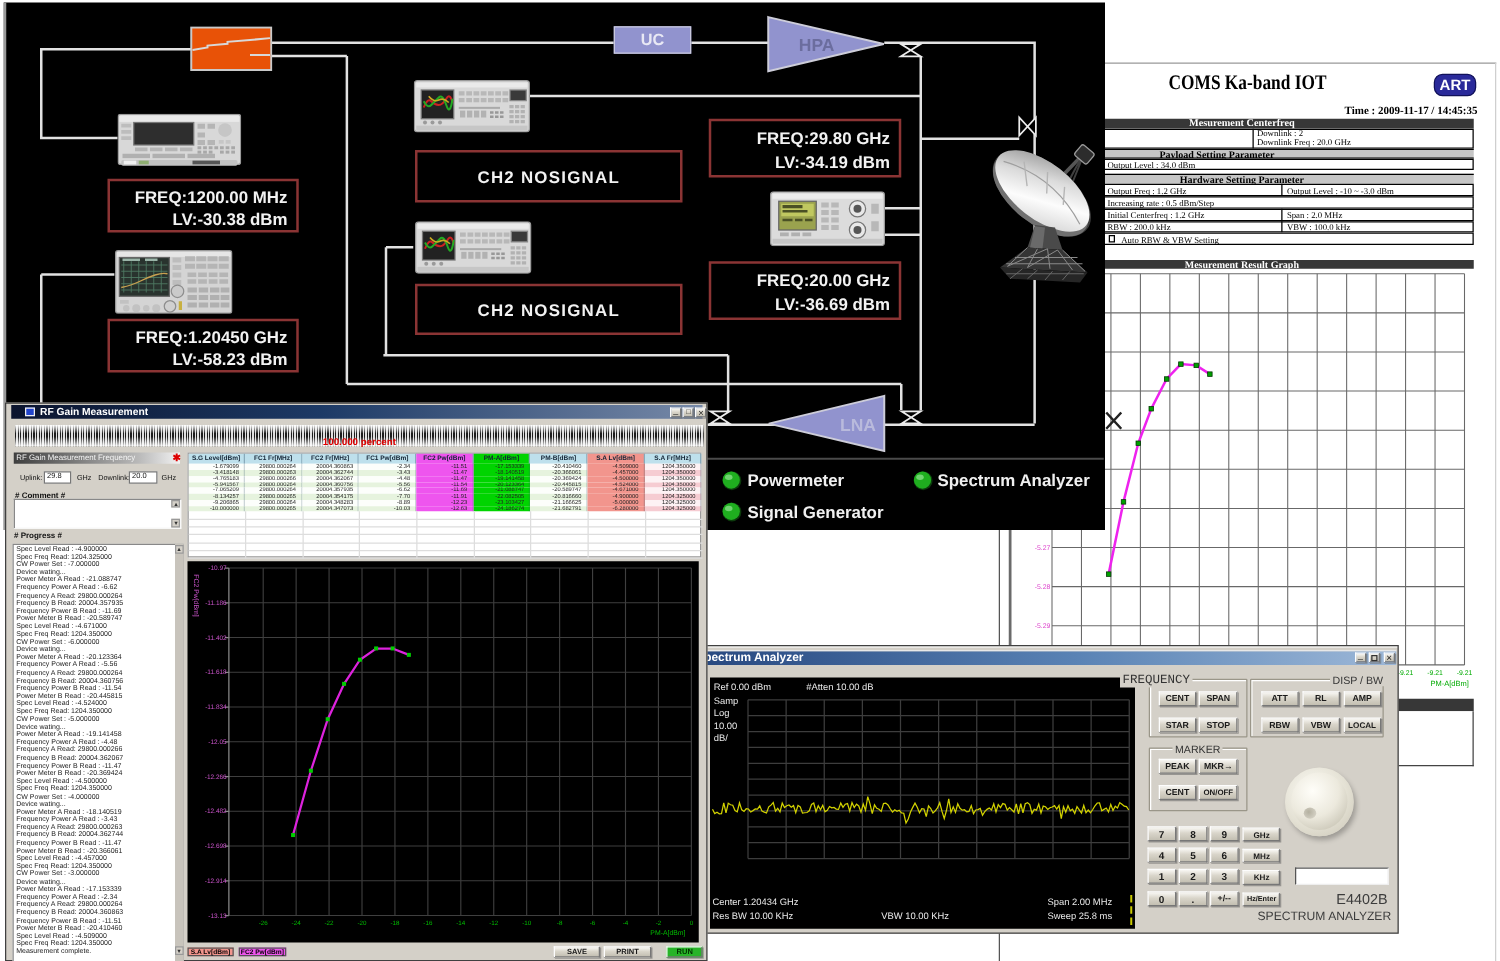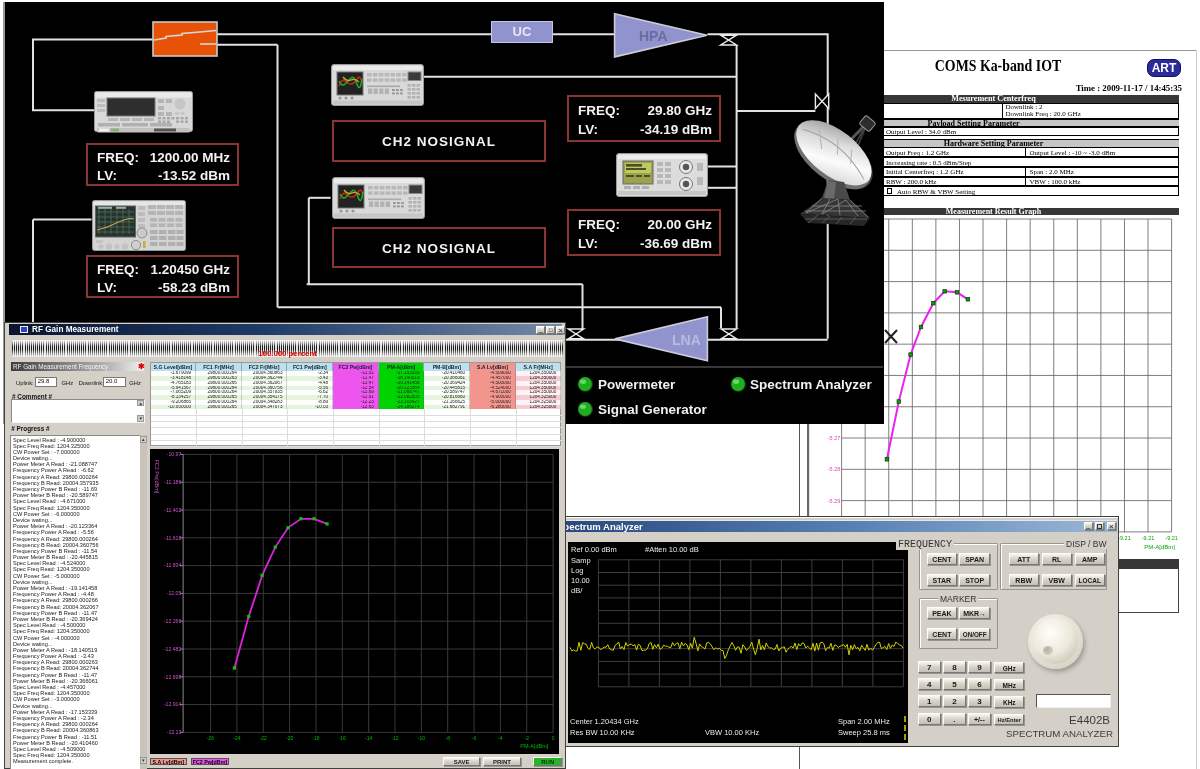--- a/index.html
+++ b/index.html
@@ -9,21 +9,21 @@
 #docpage{left:799px;top:50px;width:398px;height:719px;background:#fff;border-left:1px solid #555;border-top:1px solid #999;z-index:1;}
 .ser{font-family:"Liberation Serif",serif;}
 
 .dt{position:absolute;border:1px solid #000;background:#fff;}
 .dhdr{position:absolute;background:#373737;color:#fff;font-family:"Liberation Serif",serif;font-weight:bold;}
 .ghdr{position:absolute;background:#c6c6c6;color:#000;font-family:"Liberation Serif",serif;font-weight:bold;border-top:1px solid #000;border-bottom:1px solid #000;}
 .drow{position:absolute;font-family:Liberation Serif, serif;color:#000;}
 
 #panel{left:3px;top:2px;width:881px;height:422px;background:#000;z-index:10;border-left:2px solid #9a9a9a;}
 .rdbox{position:absolute;border:2px solid #8b3434;color:#f2f2f2;font-weight:bold;}
-.rdline{position:absolute;left:9px;right:7px;display:flex;justify-content:space-between;}
+.rdline{position:absolute;left:9px;right:7px;display:flex;justify-content:flex-end;}
 
 #sawin{left:551px;top:516px;width:568px;height:231px;background:#d4d0c8;border:1px solid #404040;box-shadow:inset 1px 1px 0 #fff;z-index:20;}
 
 #rfwin{left:4px;top:322px;width:562px;height:447px;background:#d4d0c8;border:1px solid #404040;z-index:30;}
 .tb{position:absolute;background:linear-gradient(90deg,#26477f 0%,#5a83b5 55%,#9db8d8 100%);border-top:1px solid #e8e8e8;}
 .btn3{position:absolute;background:linear-gradient(180deg,#f8f7f3,#d9d5ca 45%,#c3bfb2);border:1px solid #777;border-top-color:#fdfdfd;border-left-color:#fdfdfd;color:#1a1a1a;text-align:center;box-shadow:1px 1px 0 rgba(100,100,100,0.55);}
 .gb{position:absolute;border:1px solid #9a9689;border-radius:1px;box-shadow:1px 1px 0 #fff inset;}
 .gbl{position:absolute;background:#d4d0c8;color:#333;}
 </style></head>
 <body>
@@ -52,21 +52,21 @@
   <div class="abs" style="left:1025.3px;top:166.8px;width:1px;height:9.9px;background:#000;"></div>
   <div class="drow" style="left:886px;top:168.3px;font-size:7px;">Initial Centerfreq : 1.2 GHz</div>
   <div class="drow" style="left:1029.5px;top:168.3px;font-size:7px;">Span : 2.0 MHz</div>
   <div class="dt" style="left:808px;top:176.7px;width:371px;height:9.3px;"></div>
   <div class="abs" style="left:1025.3px;top:176.7px;width:1px;height:9.3px;background:#000;"></div>
   <div class="drow" style="left:886px;top:178.2px;font-size:7px;">RBW : 200.0 kHz</div>
   <div class="drow" style="left:1029.5px;top:178.2px;font-size:7px;">VBW : 100.0 kHz</div>
   <div class="dt" style="left:808px;top:186px;width:371px;height:10.1px;"></div>
   <div class="abs" style="left:886.7px;top:188.3px;width:5.6px;height:5.6px;border:1px solid #000;background:#fff;"></div>
   <div class="drow" style="left:897px;top:187.8px;font-size:7px;">Auto RBW &amp; VBW Setting</div>
-  <div class="dhdr" style="left:808px;top:207.5px;width:371px;height:7.2px;font-size:8px;line-height:7.4px;text-align:center;overflow:hidden;">Measurement Result Graph</div>
+  <div class="dhdr" style="left:808px;top:207.5px;width:371px;height:7.2px;font-size:8px;line-height:7.4px;text-align:center;overflow:hidden;">Mesurement Result Graph</div>
   <div class="abs" style="left:1196px;top:50px;width:1px;height:719px;background:#cfcfcf;"></div>
 </div>
 <div id="docgraph" class="abs" style="left:0;top:0;z-index:2;">
 <svg class="abs" style="left:799px;top:90px;" width="400" height="540" viewBox="0 0 400 540">
   <rect x="8" y="5" width="2.2" height="518" fill="#6a6a6a"></rect>
   <g stroke="#686868" stroke-width="0.85" id="dgrid">
         <line x1="42.60000000000002" x2="42.60000000000002" y1="129" y2="441.9"></line>
         <line x1="66.17142857142858" x2="66.17142857142858" y1="129" y2="441.9"></line>
         <line x1="89.74285714285715" x2="89.74285714285715" y1="129" y2="441.9"></line>
         <line x1="113.31428571428572" x2="113.31428571428572" y1="129" y2="441.9"></line>
@@ -189,21 +189,21 @@
   <text x="60" y="29.5" font-size="14" font-weight="bold" fill="#b9badc">LNA</text>
  </svg>
 
  <div class="rdbox" style="left:86px;top:143px;width:153px;height:43px;font-size:13.5px;">
    <div class="rdline" style="top:5px;">
         <span>FREQ:</span>
         <span>1200.00 MHz</span>
       </div>
    <div class="rdline" style="top:23px;">
         <span>LV:</span>
-        <span>-13.52 dBm</span>
+        <span>-30.38 dBm</span>
       </div>
  </div>
  <div class="rdbox" style="left:86px;top:255px;width:153px;height:43px;font-size:13.5px;">
    <div class="rdline" style="top:5px;">
         <span>FREQ:</span>
         <span>1.20450 GHz</span>
       </div>
    <div class="rdline" style="top:23px;">
         <span>LV:</span>
         <span>-58.23 dBm</span>

